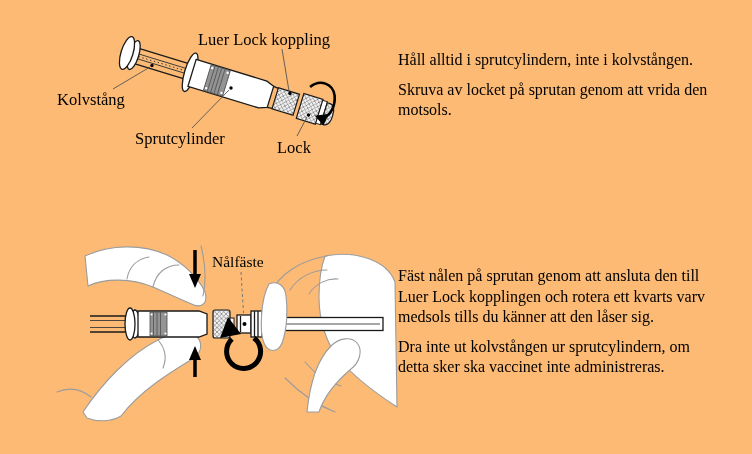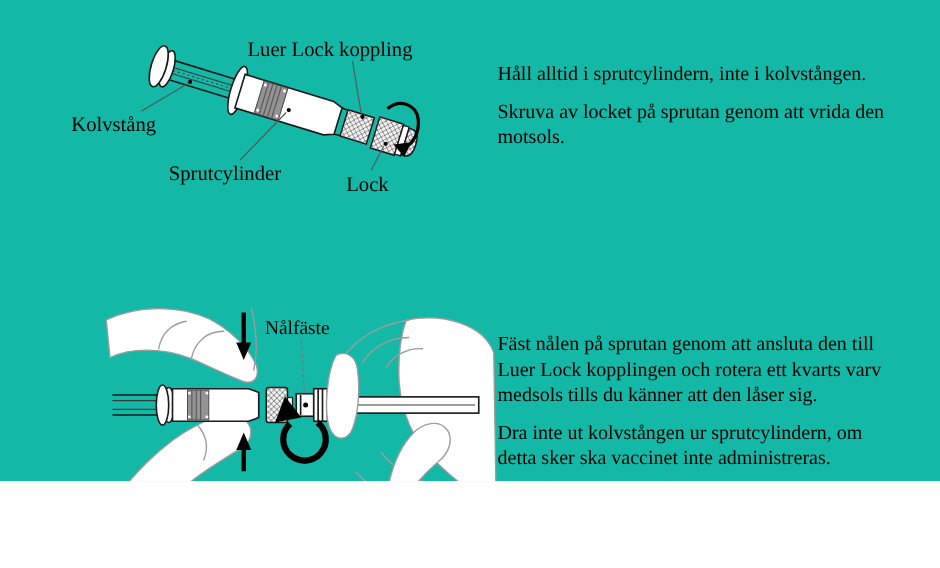--- a/index.html
+++ b/index.html
@@ -1,17 +1,17 @@
 <!DOCTYPE html>
 <html><head>
 <meta charset="utf-8">
 <style>
   html,body { margin:0; padding:0; background:#ffffff; }
   .canvas {
-    position:relative; width:752px; height:385px; background:#14b8a6;
+    position:relative; width:752px; height:454px; background:#fdba74;
     font-family:"Liberation Serif", serif; color:#000; overflow:hidden;
   }
   .fig { position:absolute; }
   .fig1 { left:50px; top:8px; }
   .fig2 { left:55px; top:242px; }
   .textcol {
     position:absolute; left:398px; width:358px;
     font-size:16px; line-height:20.5px; color:#000;
   }
   .textcol .para { margin:0; }

